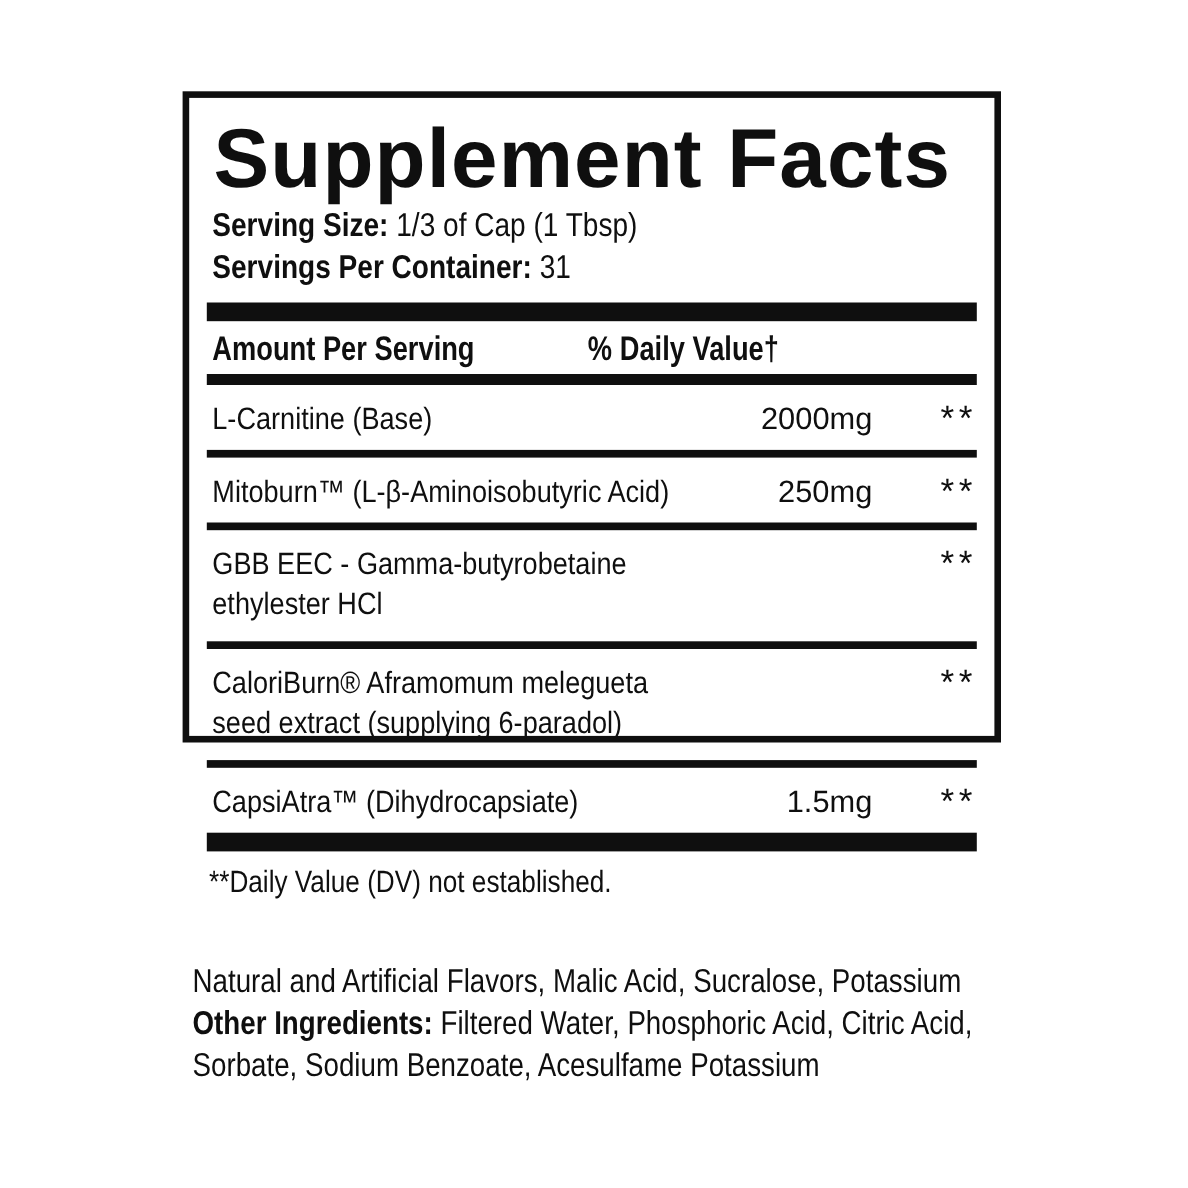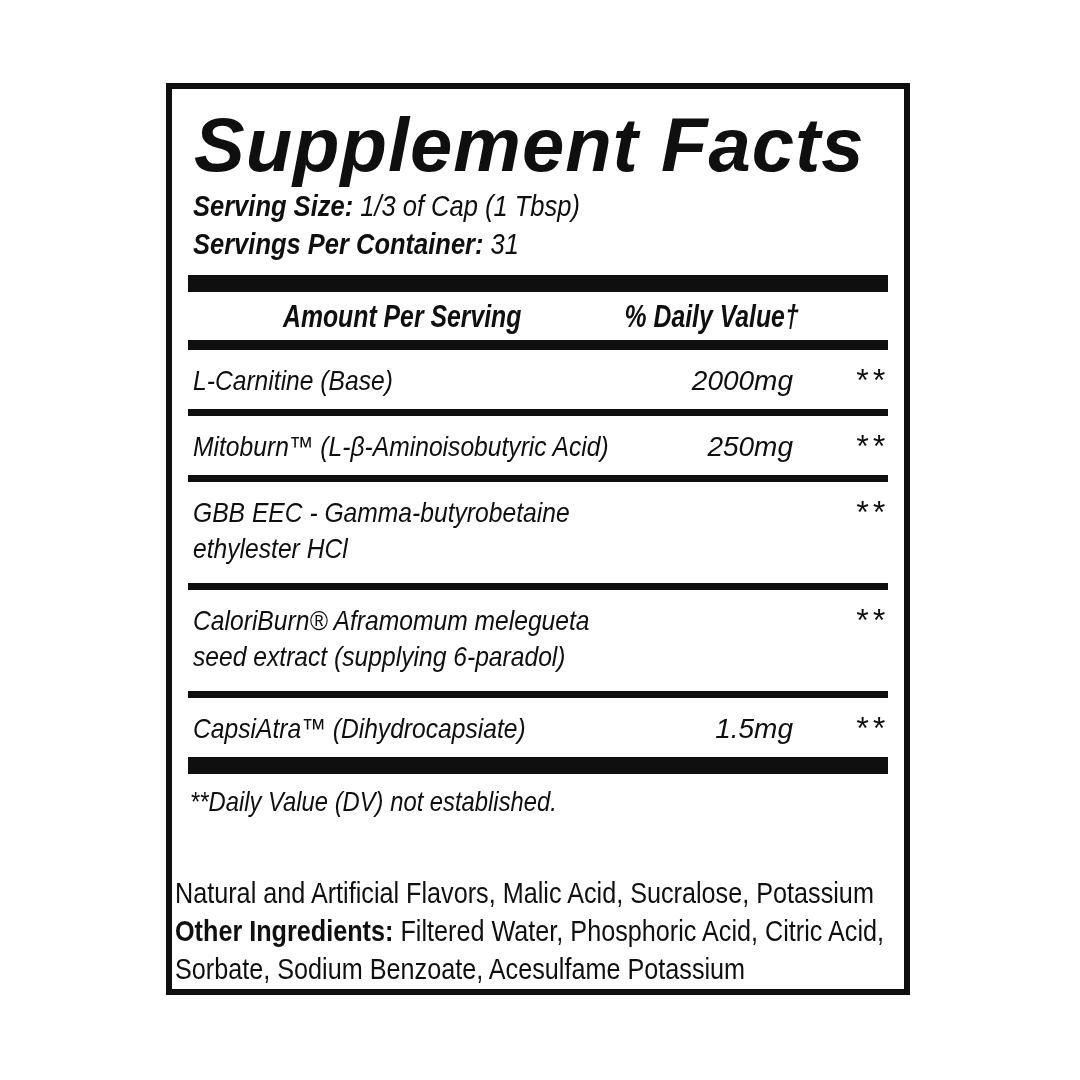--- a/index.html
+++ b/index.html
@@ -10,25 +10,24 @@
     color:#0f0f0f;
     position:relative;
     overflow:hidden;
   }
   .page { position:absolute; inset:0; background:#ffffff; }
 
   
   .panel {
     position:absolute;
     left:166px; top:83px;
-    width:744px; height:912px;
+    width:744px; height:592px;
     border:6px solid #0f0f0f;
     background:#ffffff;
     padding:20px 16px 0 16px;
-    font-style:italic;
   }
 
   
   .c80 { display:inline-block; transform:scaleX(0.80); transform-origin:0 50%; white-space:nowrap; }
   .c85 { display:inline-block; transform:scaleX(0.85); transform-origin:0 50%; white-space:nowrap; }
   .c88 { display:inline-block; transform:scaleX(0.88); transform-origin:0 50%; white-space:nowrap; }
   .from-right { transform-origin:100% 50%; }
   .b { font-weight:bold; }
 
   .title {
@@ -48,21 +47,21 @@
   }
 
   .bar { background:#0f0f0f; width:100%; }
   .bar-thick  { height:17px; margin-top:12px; }
   .bar-medium { height:10px; }
   .bar-bottom { height:17px; }
   .sep { height:7px; background:#0f0f0f; }
 
   .hdr-row {
     display:flex;
-    justify-content:center;
+    justify-content:flex-start;
     align-items:center;
     padding:8px 0 6px 0;
     font-size:31px;
     font-weight:bold;
     line-height:34px;
   }
   .hdr-row .left  { margin-left:5px; }
 
   .row {
     display:flex;

